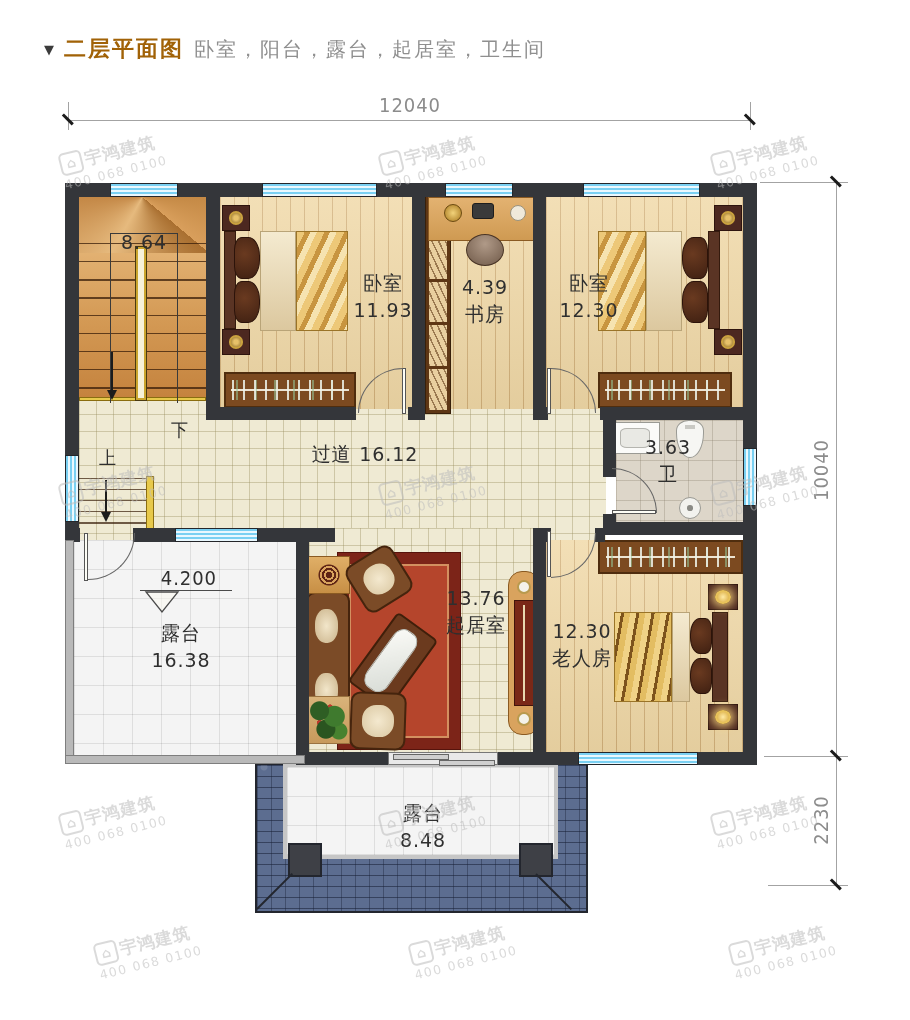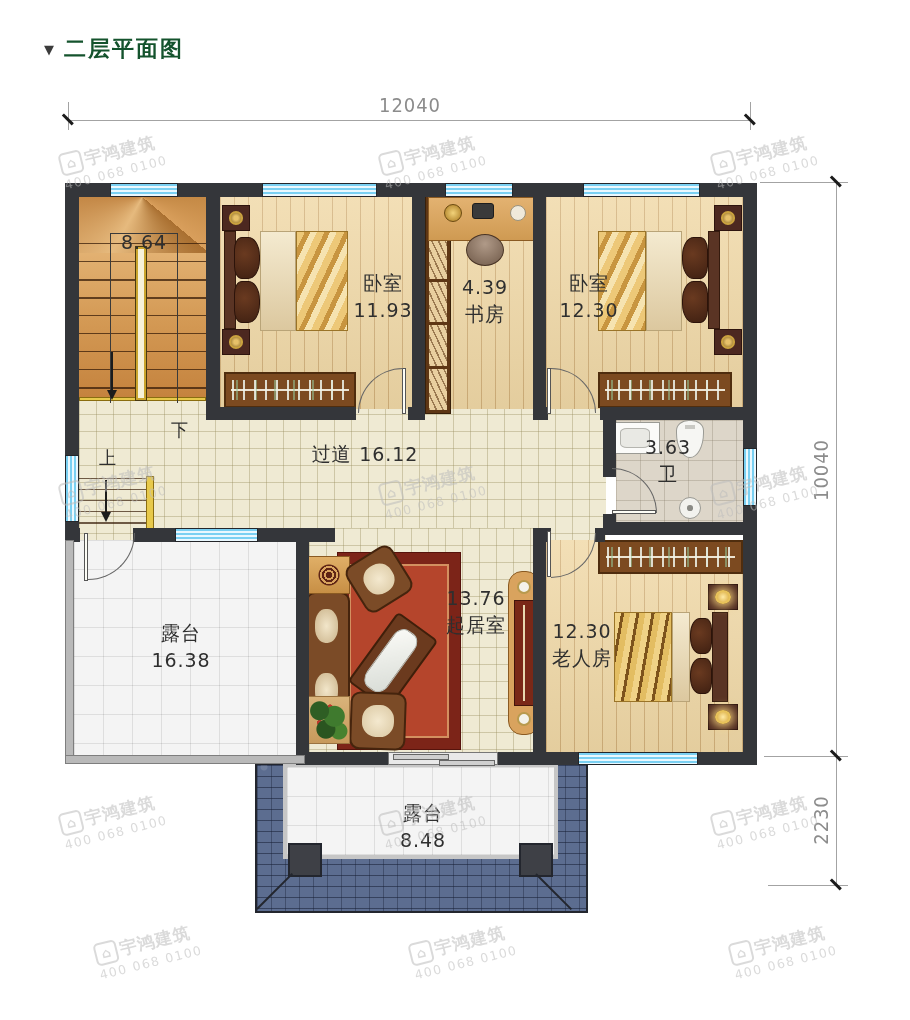--- a/index.html
+++ b/index.html
@@ -2,21 +2,21 @@
 <html style="--wall: #34363a; --window-glass: #7ad0f2; --wood-floor: #f0d8a6; --hall-tile: #efead3; --terrace-tile: #f4f4f4; --bath-tile: #ddd6c9; --roof-tile: #5c6d90; --rug: #b5452c; --rug-border: #7c2418; --stair-wood: #d49a55; --parapet: #b9b9b9; --label-ink: #2f2f2f; --dimension-ink: #8c8c8c; --watermark: #bdbdbd;"><head>
 <meta charset="utf-8">
 <style>
   html,body{margin:0;padding:0;background:#ffffff;}
   .canvas{position:relative;width:910px;height:1020px;background:#fff;overflow:hidden;
           font-family:"DejaVu Sans",sans-serif;}
 
   
   .hdr{position:absolute;left:44px;top:34px;display:flex;align-items:center;gap:10px;z-index:10;}
   .hdr-marker{font-size:13px;color:#3b3b3b;}
-  .hdr-title{font-size:22px;font-weight:bold;color:#14532d;letter-spacing:2px;}
+  .hdr-title{font-size:22px;font-weight:bold;color:#a16207;letter-spacing:2px;}
   .hdr-sub{font-size:20px;color:#8f8f8f;letter-spacing:2px;}
 
   
   .dimline{position:absolute;background:#a3a3a3;z-index:6;}
   .tick{position:absolute;width:14px;height:2.5px;background:#1b1b1b;transform:rotate(45deg);z-index:7;}
   .dimtxt{position:absolute;color:var(--dimension-ink,#8c8c8c);font-size:20px;letter-spacing:1px;
           z-index:7;text-align:center;transform:scaleX(.9);}
   .dimtxt.vert{transform:rotate(-90deg) scaleX(.9);}
 
   
@@ -148,20 +148,21 @@
   .wm-phone{grid-column:1/3;font-size:12.5px;letter-spacing:1.5px;margin-top:1px;white-space:nowrap;}
 </style>
 </head>
 <body>
 
 <div class="canvas">
 
   <div class="hdr">
     <span class="hdr-marker">▼</span>
     <span class="hdr-title">二层平面图</span>
+    <span class="hdr-sub">卧室，阳台，露台，起居室，卫生间</span>
   </div>
 
   <div class="dimline" style="left:68px;top:120px;width:682px;height:1px"></div>
   <div class="dimline" style="left:68px;top:102px;width:1px;height:28px"></div>
   <div class="dimline" style="left:750px;top:102px;width:1px;height:28px"></div>
   <div class="tick" style="left:61px;top:118px"></div>
   <div class="tick" style="left:743px;top:118px"></div>
   <div class="dimtxt" style="left:340px;top:93px;width:140px">12040</div>
 
   <div class="dimline" style="left:836px;top:182px;width:1px;height:704px"></div>
@@ -353,20 +354,27 @@
   </div>
   <div class="rlabel" style="left:542px;top:618px;width:80px">
     <div>12.30</div>
     <div>老人房</div>
   </div>
   <div class="rlabel" style="left:386px;top:800px;width:74px">
     <div>露台</div>
     <div>8.48</div>
   </div>
 
+  <div class="elev" style="left:140px;top:566px;width:92px">
+    <div class="t">4.200</div>
+    <div class="l"></div>
+    <svg class="elev-tri" width="36" height="24" viewBox="0 0 36 24">
+        <path d="M2 2 L34 2 L18 22 Z" fill="rgba(252,250,240,.55)" stroke="#4a4a4a" stroke-width="1.3"></path>
+      </svg>
+  </div>
 
   <div class="wm" style="left:60px;top:138px">
       <span class="wm-icon">⌂</span>
       <span class="wm-brand">宇鸿建筑</span>
       <span class="wm-phone">400 068 0100</span>
     </div>
   <div class="wm" style="left:380px;top:138px">
       <span class="wm-icon">⌂</span>
       <span class="wm-brand">宇鸿建筑</span>
       <span class="wm-phone">400 068 0100</span>

